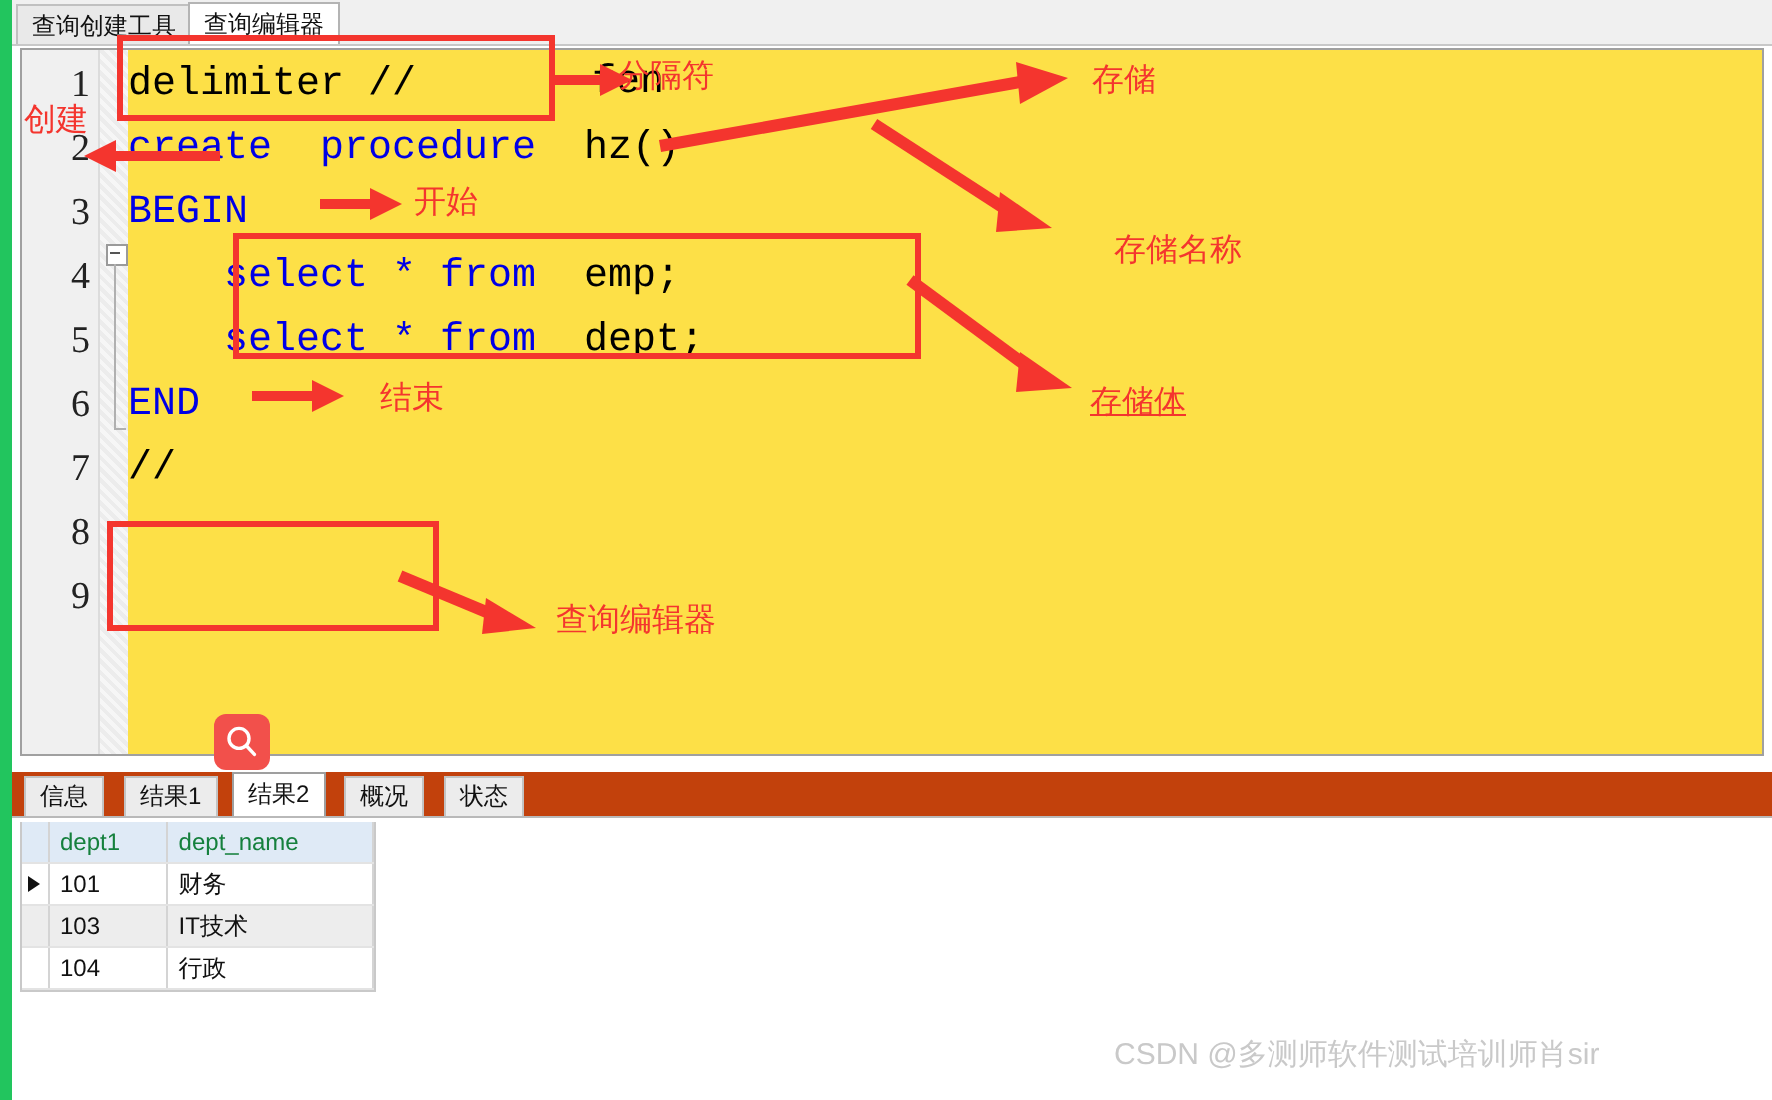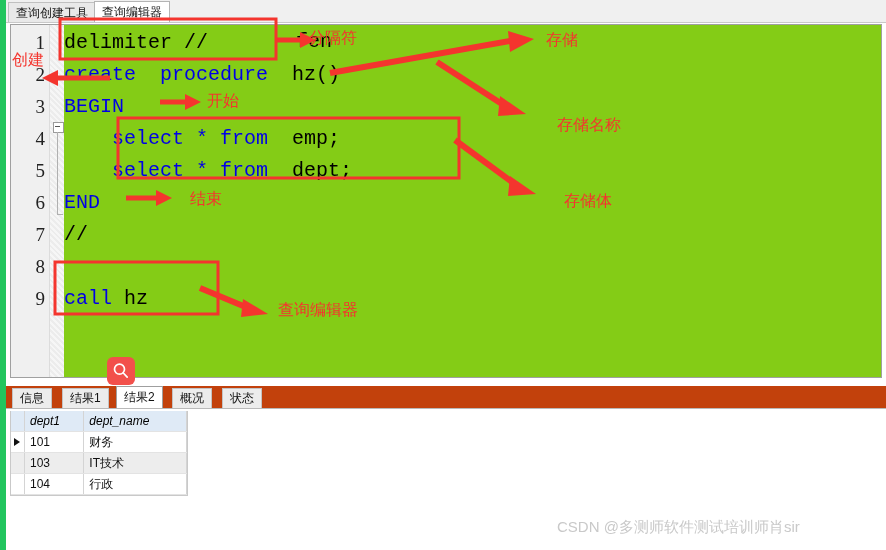--- a/index.html
+++ b/index.html
@@ -19,21 +19,21 @@
         border:1px solid #c0c0c0;border-bottom:none;background:#e9e9e9;box-sizing:border-box;}
   .ttab.active{background:#ffffff;border-color:#b4b4b4;top:1px;height:21px;line-height:21px;}
   #tab0{left:2px;}
   #tab1{left:88px;}
 
   
   .editor-wrap{position:absolute;left:10px;top:24px;width:872px;height:354px;background:#ffffff;border:1px solid #a0a0a0;box-sizing:border-box;}
   .gutter{position:absolute;left:0;top:0;width:38px;height:100%;background:#f0f0f0;border-right:1px solid #dcdcdc;}
   .fold-col{position:absolute;left:39px;top:0;width:14px;height:100%;background:
       repeating-linear-gradient(45deg,#ececec 0 2px,#f6f6f6 2px 4px);}
-  .code-area{position:absolute;left:53px;top:0;right:0;bottom:0;background:#84cc16;}
+  .code-area{position:absolute;left:53px;top:0;right:0;bottom:0;background:#fde047;}
 
   .ln{position:absolute;left:0;width:34px;text-align:right;font-family:"Liberation Serif","DejaVu Serif",serif;
       font-size:19px;color:#222;line-height:32px;height:32px;}
   .cl{position:absolute;left:0;font-family:"Liberation Mono","DejaVu Sans Mono",monospace;
       font-size:20px;line-height:32px;height:32px;white-space:pre;color:#000;}
   .kw{color:#0000e6;}
   .pl{color:#000000;}
 
   
   .fold-box{position:absolute;left:42px;top:97px;width:9px;height:9px;border:1px solid #9a9a9a;background:#fff;}
@@ -48,21 +48,21 @@
   
   .res-tabs{position:absolute;left:6px;top:386px;width:880px;height:22px;background:#c2410c;border-bottom:1px solid #b9b9b9;}
   .rtab{position:absolute;top:2px;height:20px;line-height:19px;font-size:12px;color:#111;padding:0 7px;
         border:1px solid #c3c3c3;border-bottom:none;background:#ececec;box-sizing:border-box;}
   .rtab.active{background:#ffffff;border-color:#9f9f9f;top:0px;height:22px;line-height:21px;}
   #rt0{left:6px;} #rt1{left:56px;} #rt2{left:110px;} #rt3{left:166px;} #rt4{left:216px;}
 
   .grid{position:absolute;left:10px;top:411px;width:176px;border:1px solid #c9c9c9;border-top:none;background:#fff;}
   table.g{border-collapse:collapse;width:176px;font-size:12px;color:#111;}
   table.g th,table.g td{border-right:1px solid #d4d4d4;border-bottom:1px solid #e3e3e3;height:20px;padding:0 5px;text-align:left;font-weight:normal;}
-  table.g th{background:#dfeaf6;color:#000000;font-style:italic;}
+  table.g th{background:#dfeaf6;color:#15803d;}
   table.g .selcol{width:13px;padding:0;background:#ffffff;border-right:1px solid #d4d4d4;}
   table.g th.selcol{background:#dfeaf6;}
   table.g tr.alt td{background:#ededed;}
   .caret{display:inline-block;width:0;height:0;border-left:6px solid #111;border-top:4px solid transparent;border-bottom:4px solid transparent;margin-left:3px;}
   .panel-bg{position:absolute;left:6px;top:408px;width:880px;height:142px;background:#ffffff;}
 
   
   .ov{position:absolute;left:0;top:0;width:886px;height:550px;pointer-events:none;}
   .anno{position:absolute;color:#f4352e;font-size:16px;font-family:"DejaVu Sans","Liberation Sans",sans-serif;white-space:nowrap;text-align:center;}
 
@@ -100,21 +100,20 @@
 
     <div class="code-area">
       <div class="cl" style="top:2px"><span class="pl">delimiter //</span></div>
       <div class="cl" style="top:34px"><span class="kw">create  procedure</span><span class="pl">  hz()</span></div>
       <div class="cl" style="top:66px"><span class="kw">BEGIN</span></div>
       <div class="cl" style="top:98px"><span class="kw">    select * from</span><span class="pl">  emp;</span></div>
       <div class="cl" style="top:130px"><span class="kw">    select * from</span><span class="pl">  dept;</span></div>
       <div class="cl" style="top:162px"><span class="kw">END</span></div>
       <div class="cl" style="top:194px"><span class="pl">//</span></div>
       <div class="cl" style="top:226px"></div>
-      <div class="cl" style="top:258px"><span class="kw">call</span><span class="pl"> hz</span></div>
     </div>
   </div>
 
   <div class="cl" style="left:296px;top:26px;font-size:20px;color:#000;">fen</div>
 
   <div class="fab">
     <svg width="18" height="18" viewBox="0 0 18 18">
       <circle cx="7.5" cy="7.2" r="5" fill="none" stroke="#ffffff" stroke-width="1.7"></circle>
       <line x1="11.3" y1="11" x2="15.2" y2="15.2" stroke="#ffffff" stroke-width="1.7" stroke-linecap="round"></line>
     </svg>
@@ -206,17 +205,17 @@
       <polygon points="243,299 268,314 241,317" fill="#f4352e"></polygon>
     </g>
   </svg>
 
   <div class="anno" style="left:12px;top:50px;">创建</div>
   <div class="anno" style="left:309px;top:28px;">分隔符</div>
   <div class="anno" style="left:207px;top:91px;">开始</div>
   <div class="anno" style="left:190px;top:189px;">结束</div>
   <div class="anno" style="left:546px;top:30px;">存储</div>
   <div class="anno" style="left:557px;top:115px;">存储名称</div>
-  <div class="anno" style="left:564px;top:191px;">存储体</div>
+  <div class="anno" style="left:545px;top:191px;text-decoration:underline;">存储体</div>
   <div class="anno" style="left:278px;top:300px;">查询编辑器</div>
 
   <div class="watermark">CSDN @多测师软件测试培训师肖sir</div>
 </div>
 
 </body></html>

